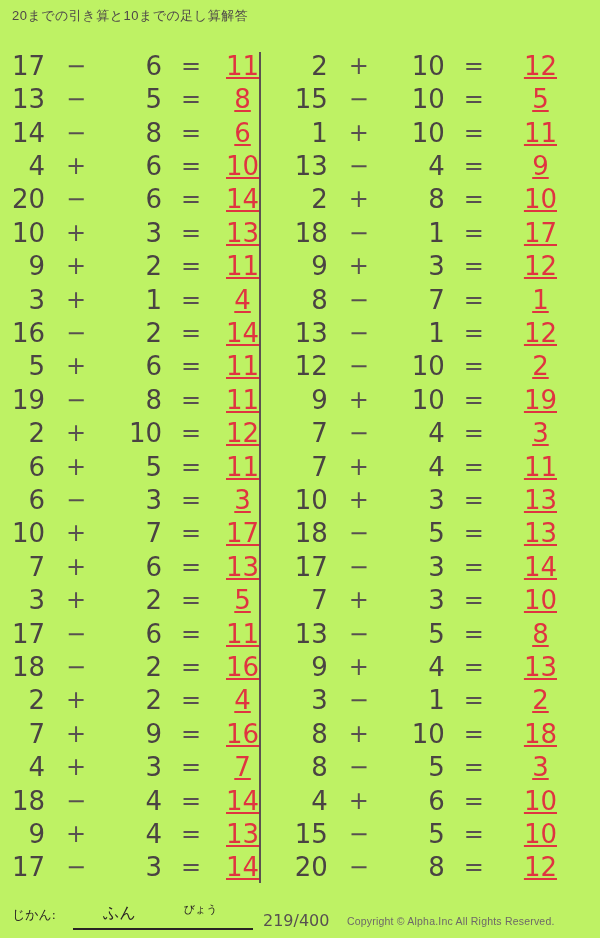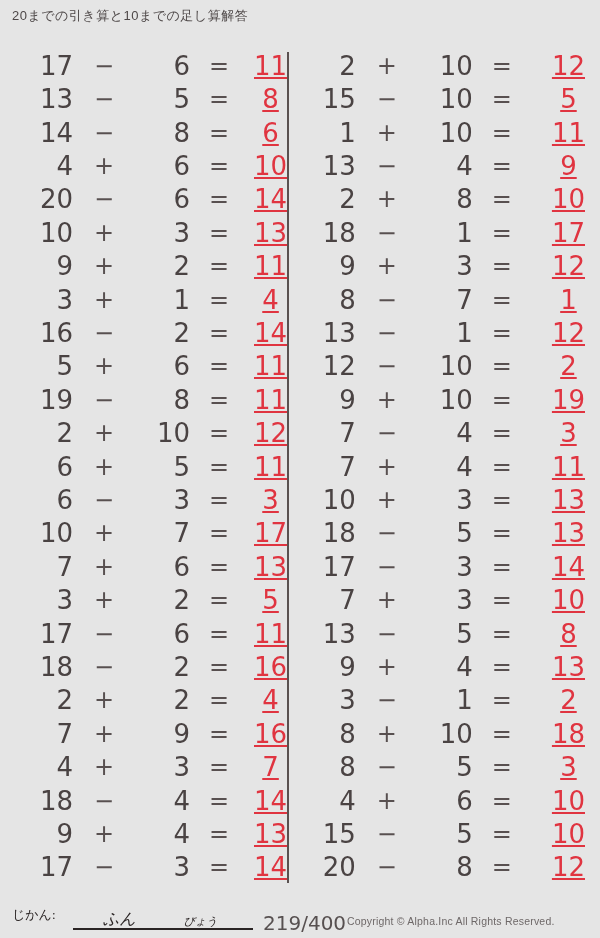--- a/index.html
+++ b/index.html
@@ -3,51 +3,51 @@
 <meta charset="utf-8">
 <style>
   :root{
     --ink:#4a4343;
     --red:#e03440;
     --line:#2a2424;
     --divider:#5a5150;
   }
   html,body{margin:0;padding:0;background:#ffffff;}
   body{width:600px;height:938px;overflow:hidden;font-family:"DejaVu Sans",sans-serif;}
-  .page{position:relative;width:600px;height:938px;background:#e5e5e5;}
+  .page{position:relative;width:600px;height:938px;background:#bef264;}
 
   
   .title{position:absolute;left:12px;top:7px;font-size:13px;color:#4e4848;
          letter-spacing:0.5px;font-family:"Liberation Sans",sans-serif;white-space:nowrap;}
   .name-block{position:absolute;left:330px;top:4px;display:flex;align-items:flex-end;}
   .name-label{font-size:20px;color:#262020;font-family:"Liberation Serif",serif;line-height:26px;}
   .name-line{display:inline-block;width:182px;height:23px;border-bottom:2px solid #262020;}
   .name-period{font-size:15px;color:#262020;line-height:14px;margin-left:1px;}
 
   
-  .problems{position:absolute;left:0;top:49px;width:572px;height:836px;display:flex;margin-left:28px;}
+  .problems{position:absolute;left:0;top:49px;width:572px;height:836px;display:flex;}
   .pcol{width:278px;}
   .pcol.right{width:318px;padding-left:22px;}
   .vdivider{width:2px;height:831px;margin-top:3px;background:var(--divider);}
   .prow{height:33.42px;display:grid;grid-template-columns:45px 62px 55px 58px 1fr;
         align-items:center;font-size:26px;color:var(--ink);line-height:1;}
   .prow .c-a{text-align:right;}
   .prow .c-op{text-align:center;font-size:24px;color:#585050;}
   .prow .c-b{text-align:right;}
   .prow .c-eq{text-align:center;font-size:24px;color:#585050;}
   .prow .c-ans{text-align:center;padding-left:6px;color:var(--red);text-decoration:underline;}
 
   
   .time-label{position:absolute;left:12px;top:906px;font-size:13px;color:var(--line);
               font-family:"Liberation Serif",serif;}
   .time-line{position:absolute;left:73px;top:904px;width:180px;height:24px;
-             border-bottom:2px solid var(--line);display:flex;align-items:flex-end;font-style:italic;}
+             border-bottom:2px solid var(--line);display:flex;}
   .time-line .minutes{margin-left:30px;font-size:16px;color:var(--line);line-height:1.1;}
   .time-line .seconds{margin-left:48px;font-size:11px;color:var(--line);line-height:1.1;}
-  .page-number{position:absolute;left:263px;top:911px;font-size:20px;color:#575050;}
+  .page-number{position:absolute;left:263px;top:911px;font-size:16px;color:#575050;}
   .copyright{position:absolute;left:347px;top:915px;font-size:10.5px;color:#6e6868;
              letter-spacing:0.2px;white-space:nowrap;font-family:"Liberation Sans",sans-serif;}
 </style>
 </head>
 <body>
 
 <div class="page">
 
   <div class="title">20までの引き算と10までの足し算解答</div>
 

